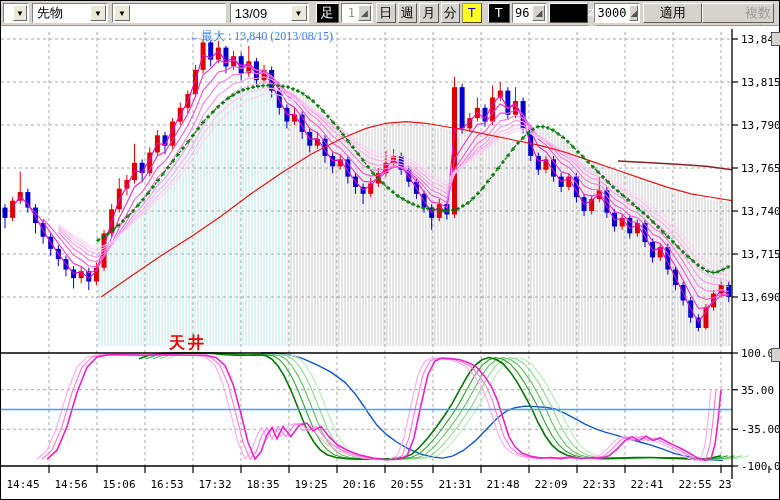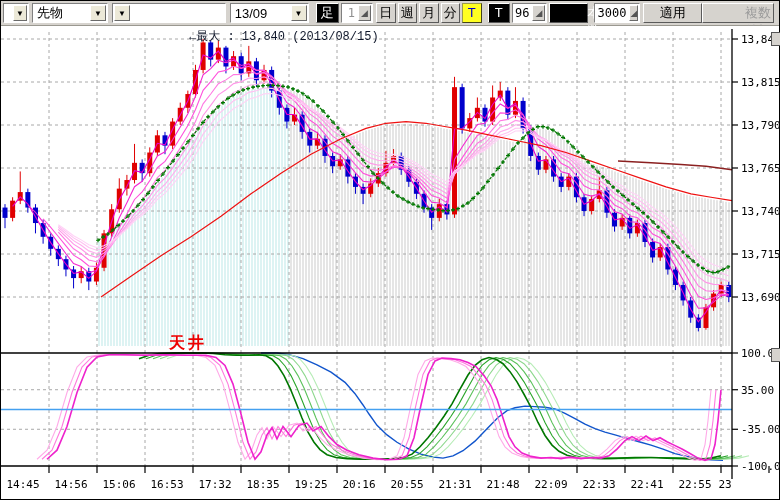--- a/index.html
+++ b/index.html
@@ -13,21 +13,21 @@
   .btn{height:20px;box-sizing:border-box;border:1px solid;border-color:#fff #5a5a5a #5a5a5a #fff;background:#d6d3ce;font-size:13px;line-height:18px;text-align:center;color:#000;}
   .btn.black{background:#000;color:#fff;}
   .btn.yellow{background:#ffff22;color:#0000cc;border-color:#9a9a4a #44441a #44441a #9a9a4a;}
   .btn.disabled{color:#9a9a9a;padding-left:40px;}
   .tb-input{display:flex;align-items:center;height:20px;background:#fff;border:1px solid;border-color:#808080 #fff #fff #808080;box-sizing:border-box;}
   .tb-input .tval{flex:1;font-size:12px;padding:0 2px;text-align:right;font-family:"DejaVu Sans Mono",monospace;}
   .tb-input .tval.gray{color:#909090;}
   .tb-input .spin{width:13px;height:16px;margin:1px;background:#d6d3ce;border:1px solid;border-color:#fff #6a6a6a #6a6a6a #fff;font-size:9px;line-height:14px;text-align:center;color:#555;box-sizing:border-box;}
   
   .chartarea{position:relative;width:778px;height:473px;background:#fff;}
-  .note{position:absolute;font-size:12px;color:#0f172a;white-space:nowrap;font-family:Liberation Mono, monospace;}
+  .note{position:absolute;font-size:12px;color:#3b82f6;white-space:nowrap;font-family:Liberation Serif, serif;}
   .signal{position:absolute;font-size:16px;font-weight:bold;color:#ee0000;letter-spacing:3px;font-family:"DejaVu Sans",sans-serif;}
   .edge-widget{position:absolute;width:8px;height:12px;border:1px solid #555;background:#d6d3ce;}
 </style>
 </head>
 <body>
 
 <div class="win">
 
   <div class="toolbar">
     <div class="tb-combo" style="width:26px;margin-left:2px;">

